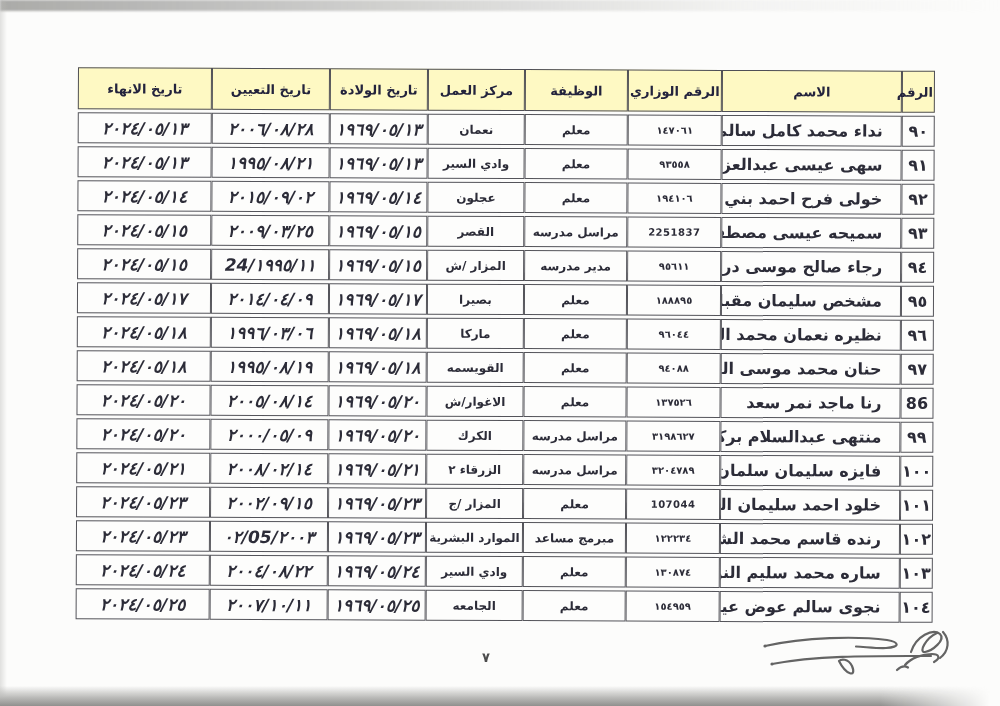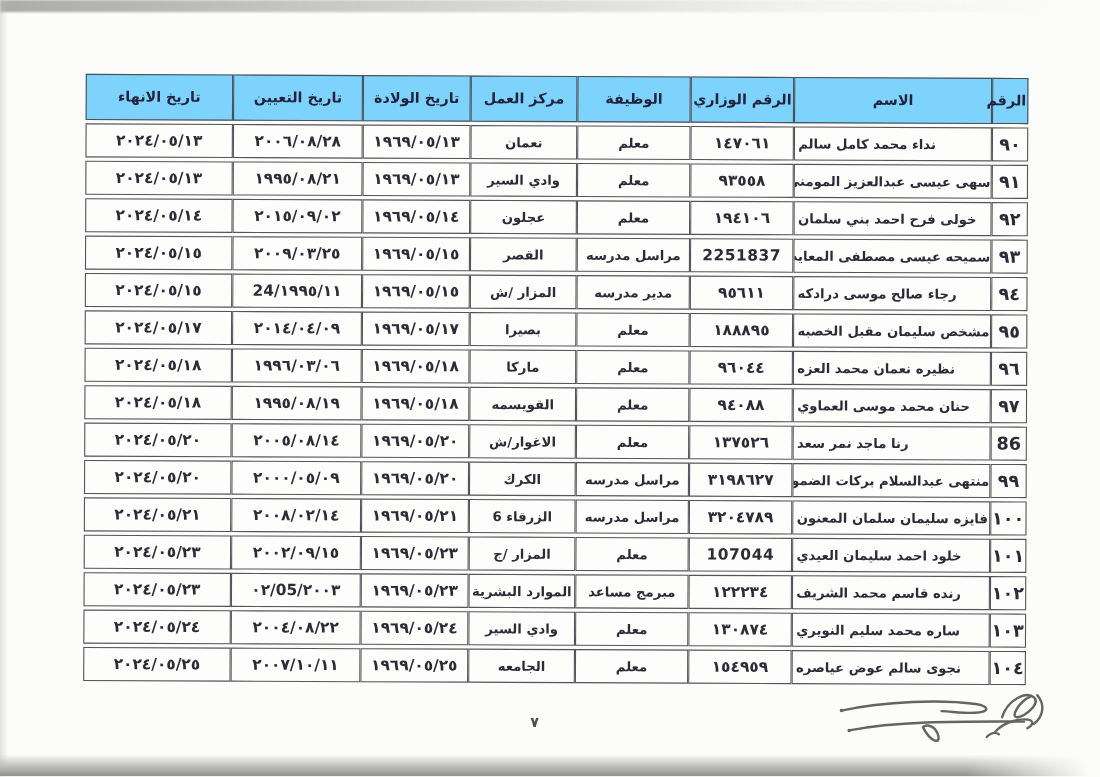--- a/index.html
+++ b/index.html
@@ -26,39 +26,39 @@
     background:linear-gradient(to right, rgba(190,190,188,.45), rgba(252,252,251,0));
   }
 
   .sheet{position:absolute;left:78px;top:66px;width:857px;transform:rotate(.25deg);transform-origin:50% 0;}
 
   table{
     width:857px;table-layout:fixed;direction:rtl;
     border-collapse:separate;border-spacing:0 3px;
   }
   th{
-    background:#7dd3fc;
+    background:#fef9c3;
     border:1.5px solid #4f4f56;
     height:38px;
     font-size:13px;font-weight:bold;color:#23233d;
     text-align:center;vertical-align:middle;
     letter-spacing:.2px;
   }
   td{
     border:1.5px solid #54545a;
     height:27px;
     font-size:12px;font-weight:600;color:#2c2c38;
     text-align:center;vertical-align:middle;
     background:#fdfdfc;
     overflow:hidden;white-space:nowrap;
   }
-  td.name{text-align:left;padding-right:0;padding-left:3px;font-size:12px;}
-  td.date{font-size:14px;letter-spacing:.3px;}
+  td.name{text-align:right;padding-right:18px;padding-left:3px;font-size:16px;}
+  td.date{font-size:17px;letter-spacing:.3px;font-style:italic;}
   td.serial{font-size:16px;}
-  td.num{font-size:14px;letter-spacing:.5px;margin-left:24px;}
+  td.num{font-size:10px;letter-spacing:.5px;margin-left:24px;}
 
   .page-number{
     position:absolute;left:482px;top:650px;
     font-size:13px;color:#4c4c4c;font-weight:600;
   }
   .signature{
     position:absolute;left:735px;top:621px;width:252px;height:62px;
   }
   .signature svg{width:100%;height:100%;}
 </style>
@@ -202,21 +202,21 @@
     <td class="date">١٩٦٩/٠٥/٢٠</td>
     <td class="date">٢٠٠٠/٠٥/٠٩</td>
     <td class="date">٢٠٢٤/٠٥/٢٠</td>
   </tr>
 
   <tr>
     <td class="serial">١٠٠</td>
     <td class="name">فايزه سليمان سلمان المعنون</td>
     <td class="num">٣٢٠٤٧٨٩</td>
     <td>مراسل مدرسه</td>
-    <td>الزرقاء 6</td>
+    <td>الزرقاء ٢</td>
     <td class="date">١٩٦٩/٠٥/٢١</td>
     <td class="date">٢٠٠٨/٠٢/١٤</td>
     <td class="date">٢٠٢٤/٠٥/٢١</td>
   </tr>
 
   <tr>
     <td class="serial">١٠١</td>
     <td class="name">خلود احمد سليمان العيدي</td>
     <td class="num">107044</td>
     <td>معلم</td>

